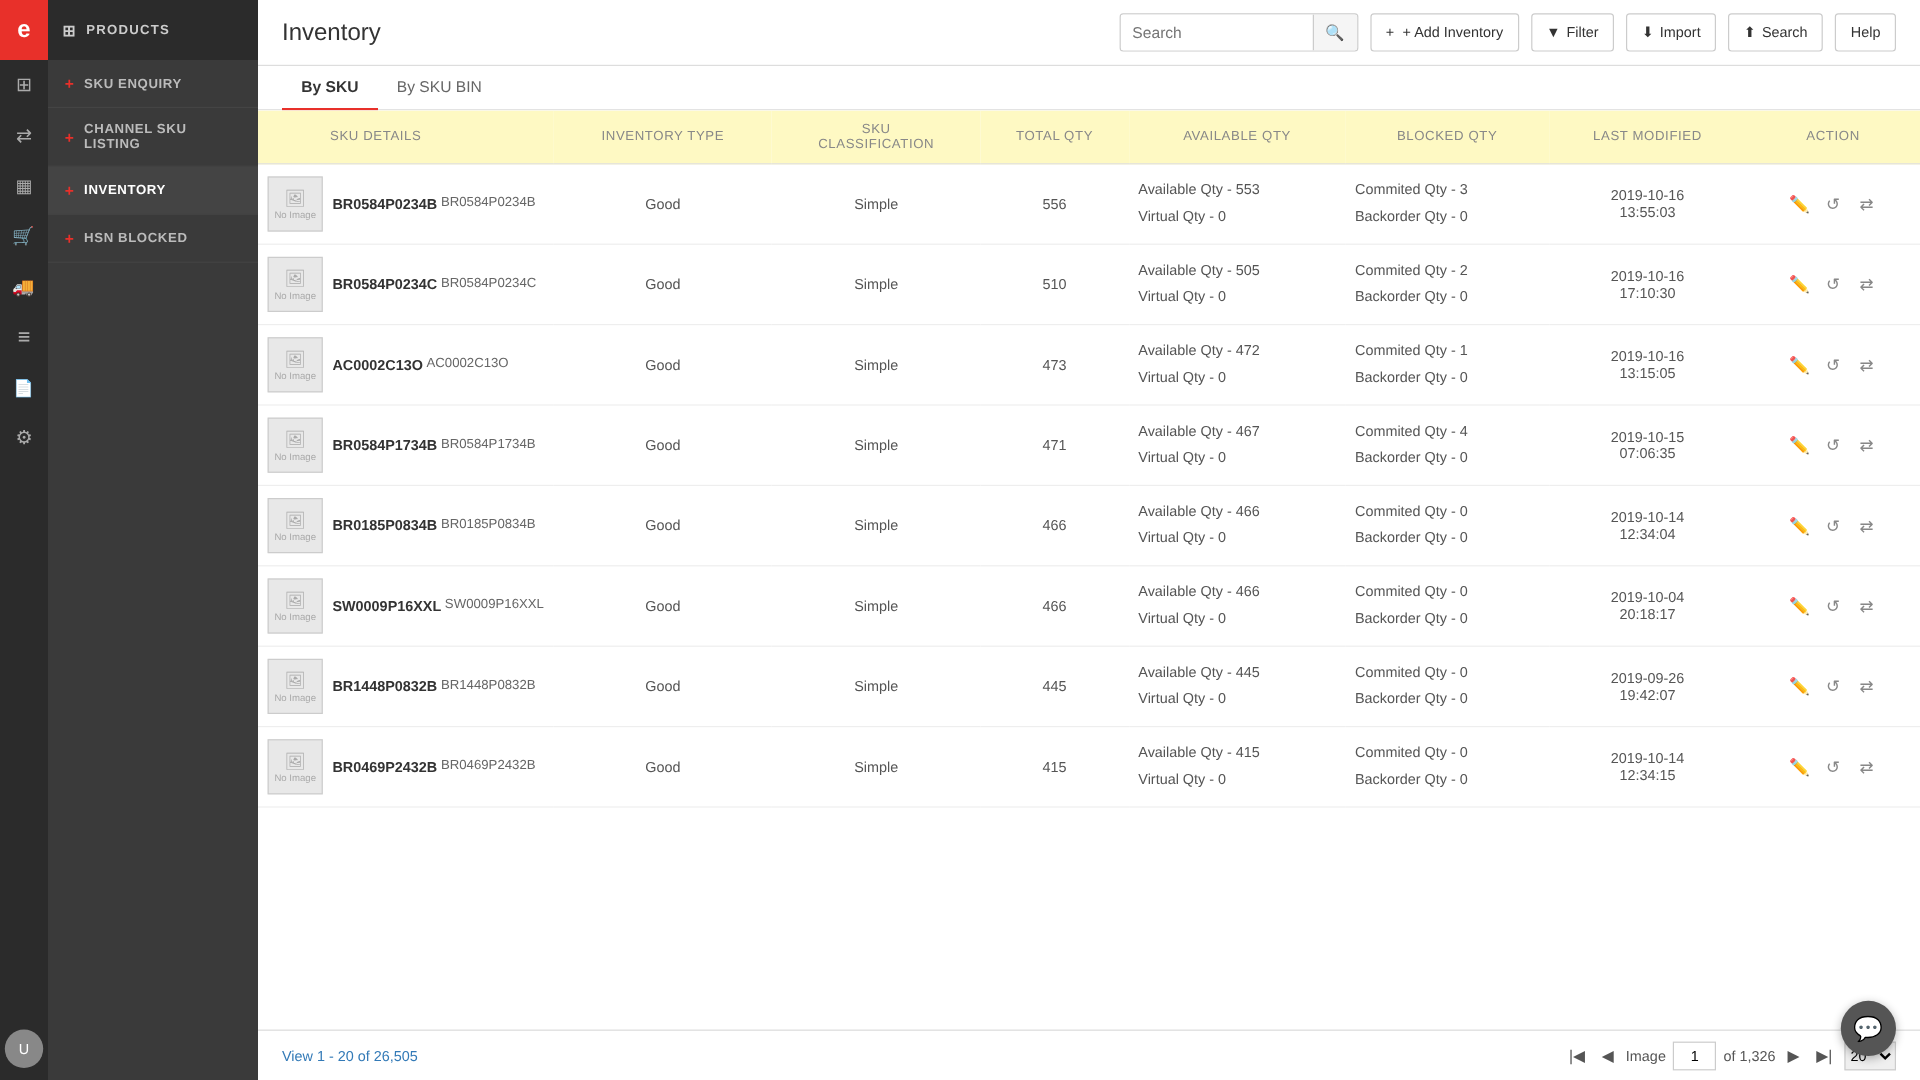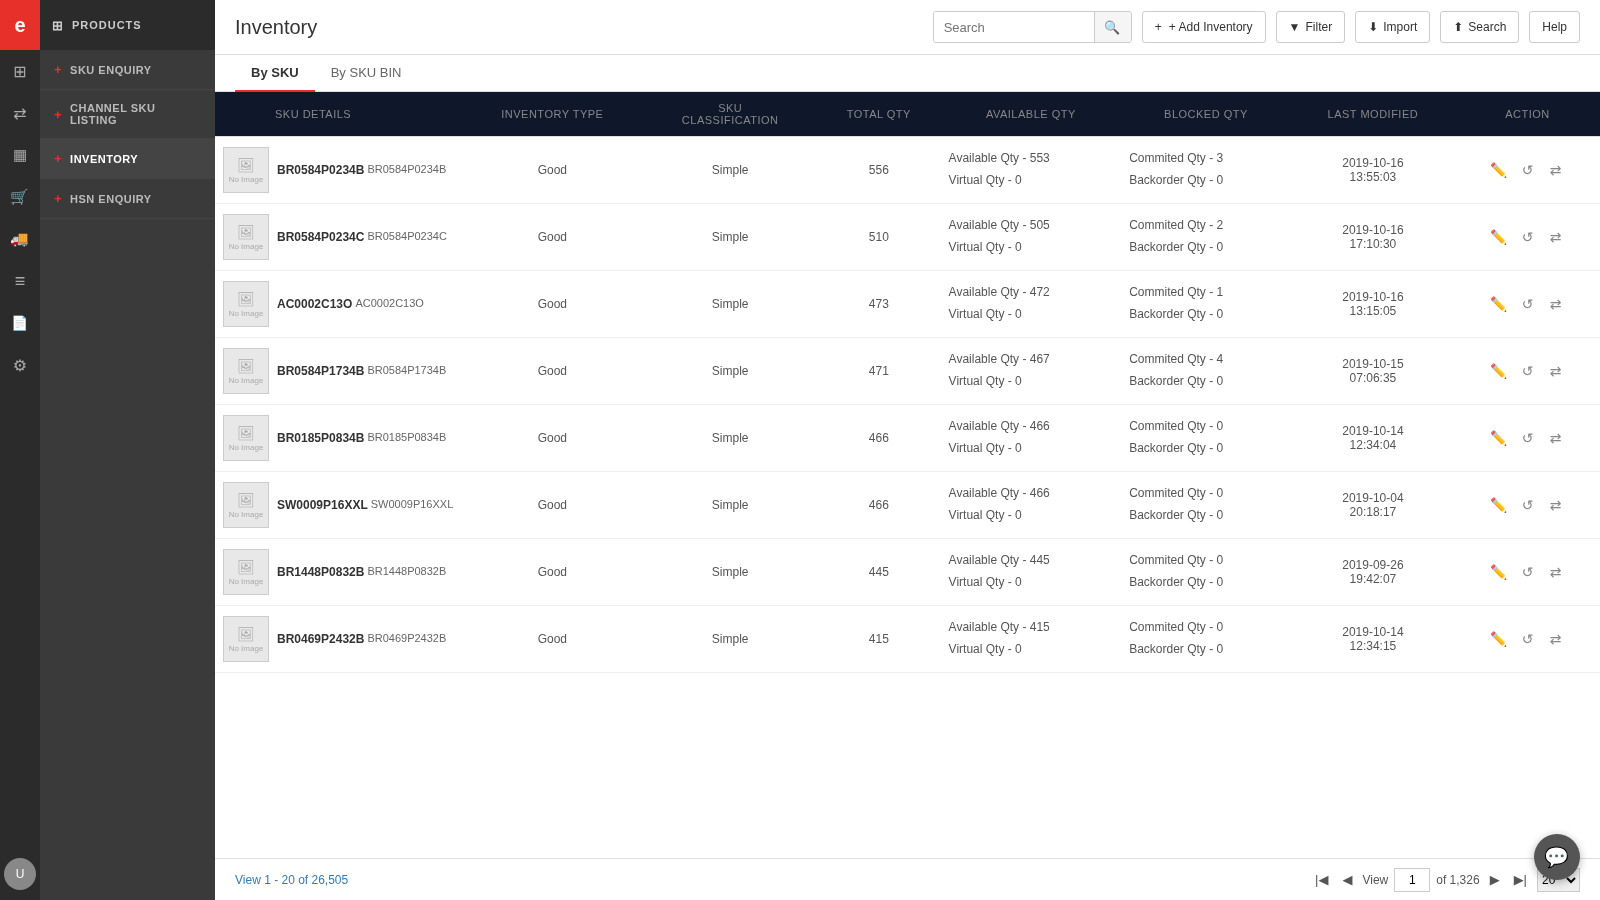--- a/index.html
+++ b/index.html
@@ -110,21 +110,21 @@
       font-size: 12px;
     }
     thead th {
       padding: 10px 8px;
       text-align: center;
       color: #888;
       font-size: 11px;
       font-weight: normal;
       letter-spacing: 0.5px;
       border-bottom: 1px solid #e0e0e0;
-      background: #0f172a;
+      background: #fef9c3;
       text-transform: uppercase;
     }
     thead th:first-child { width: 80px; }
     .th-sku { text-align: left; padding-left: 10px; }
 
     tbody tr {
       border-bottom: 1px solid #eee;
     }
 
     .sku-cell {
@@ -271,21 +271,21 @@
   <div style="display:flex;align-items:center;padding:12px 14px;color:#bbb;font-size:11px;font-weight:bold;letter-spacing:0.5px;cursor:pointer;border-bottom:1px solid #444;">
     <span style="margin-right:8px;font-size:13px;color:#e8302a;">+</span>
     <span>CHANNEL SKU LISTING</span>
   </div>
   <div style="display:flex;align-items:center;padding:12px 14px;color:white;font-size:11px;font-weight:bold;letter-spacing:0.5px;cursor:pointer;border-bottom:1px solid #444;background:#444;">
     <span style="margin-right:8px;font-size:13px;color:#e8302a;">+</span>
     <span>INVENTORY</span>
   </div>
   <div style="display:flex;align-items:center;padding:12px 14px;color:#bbb;font-size:11px;font-weight:bold;letter-spacing:0.5px;cursor:pointer;border-bottom:1px solid #444;">
     <span style="margin-right:8px;font-size:13px;color:#e8302a;">+</span>
-    <span>HSN ENQUIRY</span>
+    <span>HSN BLOCKED</span>
   </div>
 </div>
 
 <div class="main">
 
   <div class="top-header">
     <h1 class="page-title">Inventory</h1>
     <div class="search-box">
       <input type="text" class="search-input" placeholder="Search" style="">
       <button class="search-btn">🔍</button>
@@ -621,21 +621,21 @@
     </tr>
         </tbody>
     </table>
   </div>
 
   <div class="footer">
     <span class="footer-count">View 1 - 20 of 26,505</span>
     <div class="pagination">
       <button class="page-nav">|◀</button>
       <button class="page-nav">◀</button>
-      <span>View</span>
+      <span>Image</span>
       <input type="text" class="page-input" value="1" style="">
       <span>of 1,326</span>
       <button class="page-nav">▶</button>
       <button class="page-nav">▶|</button>
       <select class="page-select">
         <option>20</option>
         <option>50</option>
         <option>100</option>
       </select>
     </div>

